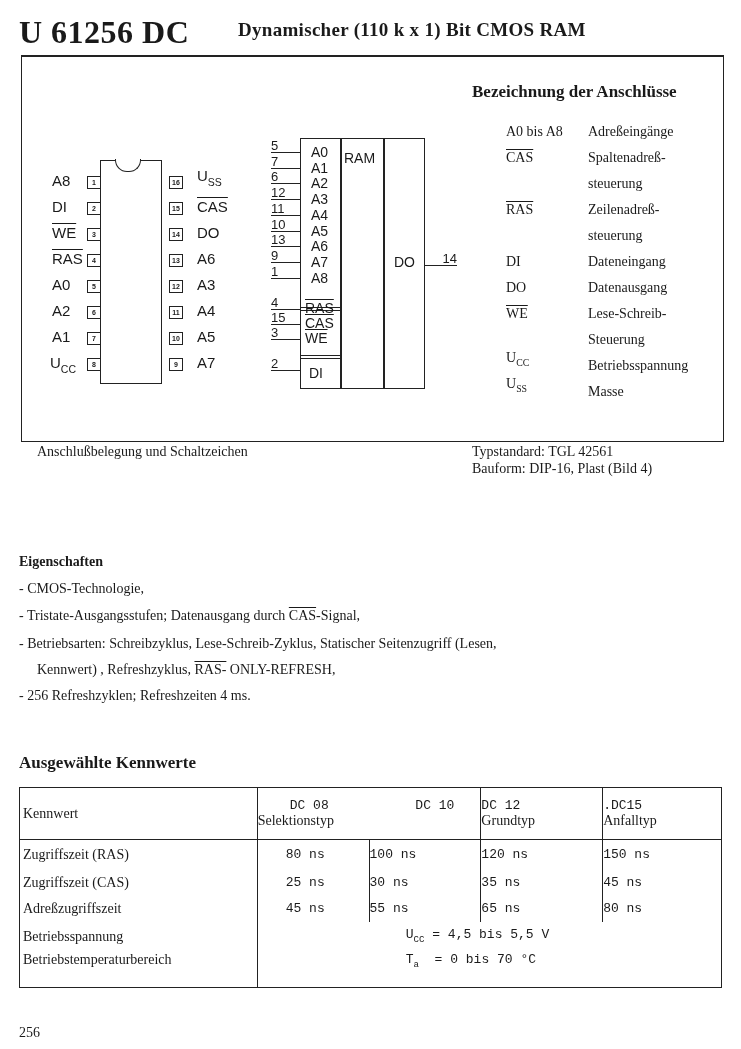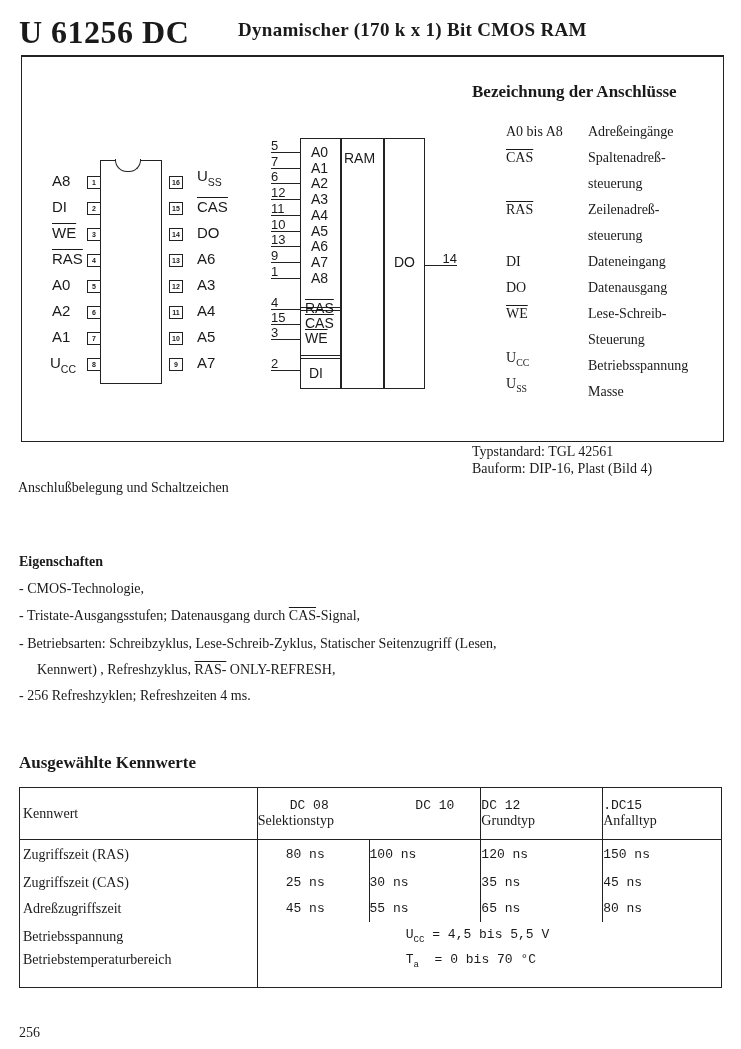--- a/index.html
+++ b/index.html
@@ -48,21 +48,21 @@
   .vc { text-align:left; }
   .mono14 { font-family:"Liberation Mono", "DejaVu Sans Mono", monospace; font-size:13px;gap:24px; }
 
   #pageno { left:19px; top:1025px; font-size:14px; }
   sub { font-size:70%; vertical-align:-0.45em; }
 </style>
 </head>
 <body>
 
 <div id="hdr-part" class="abs serif">U 61256 DC</div>
-<div id="hdr-desc" class="abs serif">Dynamischer (170 k x 1) Bit CMOS RAM</div>
+<div id="hdr-desc" class="abs serif">Dynamischer (110 k x 1) Bit CMOS RAM</div>
 
 <div id="frame" class="abs"></div>
 
 <div id="dip-wrap">
   <div id="dip" class="abs"></div>
   <div id="notch" class="abs"></div>
   <div id="dip-pins">
       <div class="pinbox" style="left: 87px; top: 176px;">1</div>
       <div class="pinlbl" style="left: 52px; top: 172px;"><span>A8</span></div>
       <div class="pinbox" style="left: 87px; top: 202px;">2</div>
@@ -153,21 +153,21 @@
     <div class="leg-desc" style="top: 280px;">Datenausgang</div>
     <div class="leg-sym ov" style="top: 306px;"><span>WE</span></div>
     <div class="leg-desc" style="top: 306px;">Lese-Schreib-</div>
     <div class="leg-desc" style="top: 332px;">Steuerung</div>
     <div class="leg-sym" style="top: 350px;"><span>U</span><sub>CC</sub></div>
     <div class="leg-desc" style="top: 358px;">Betriebsspannung</div>
     <div class="leg-sym" style="top: 376px;"><span>U</span><sub>SS</sub></div>
     <div class="leg-desc" style="top: 384px;">Masse</div>
   </div>
 
-<div class="abs cap" style="left:18px;top:444px;margin-top:36px;">Anschlußbelegung und Schaltzeichen</div>
+<div class="abs cap" style="left:37px;top:444px;">Anschlußbelegung und Schaltzeichen</div>
 <div class="abs cap" style="left:472px;top:444px;">Typstandard: TGL 42561</div>
 <div class="abs cap" style="left:472px;top:461px;">Bauform: DIP-16, Plast (Bild 4)</div>
 
 <div id="eig-title" class="abs">Eigenschaften</div>
 <div class="bullet" style="top:581px;"><span>- CMOS-Technologie,</span></div>
 <div class="bullet" style="top:608px;"><span>- Tristate-Ausgangsstufen; Datenausgang durch </span><span class="ov">CAS</span><span>-Signal,</span></div>
 <div class="bullet" style="top:636px;"><span>- Betriebsarten: Schreibzyklus, Lese-Schreib-Zyklus, Statischer Seitenzugriff (Lesen,</span></div>
 <div class="bullet" style="top:662px;left:37px;"><span>Kennwert) , Refreshzyklus, </span><span class="ov">RAS-</span><span> ONLY-REFRESH,</span></div>
 <div class="bullet" style="top:688px;"><span>- 256 Refreshzyklen; Refreshzeiten 4 ms.</span></div>
 

